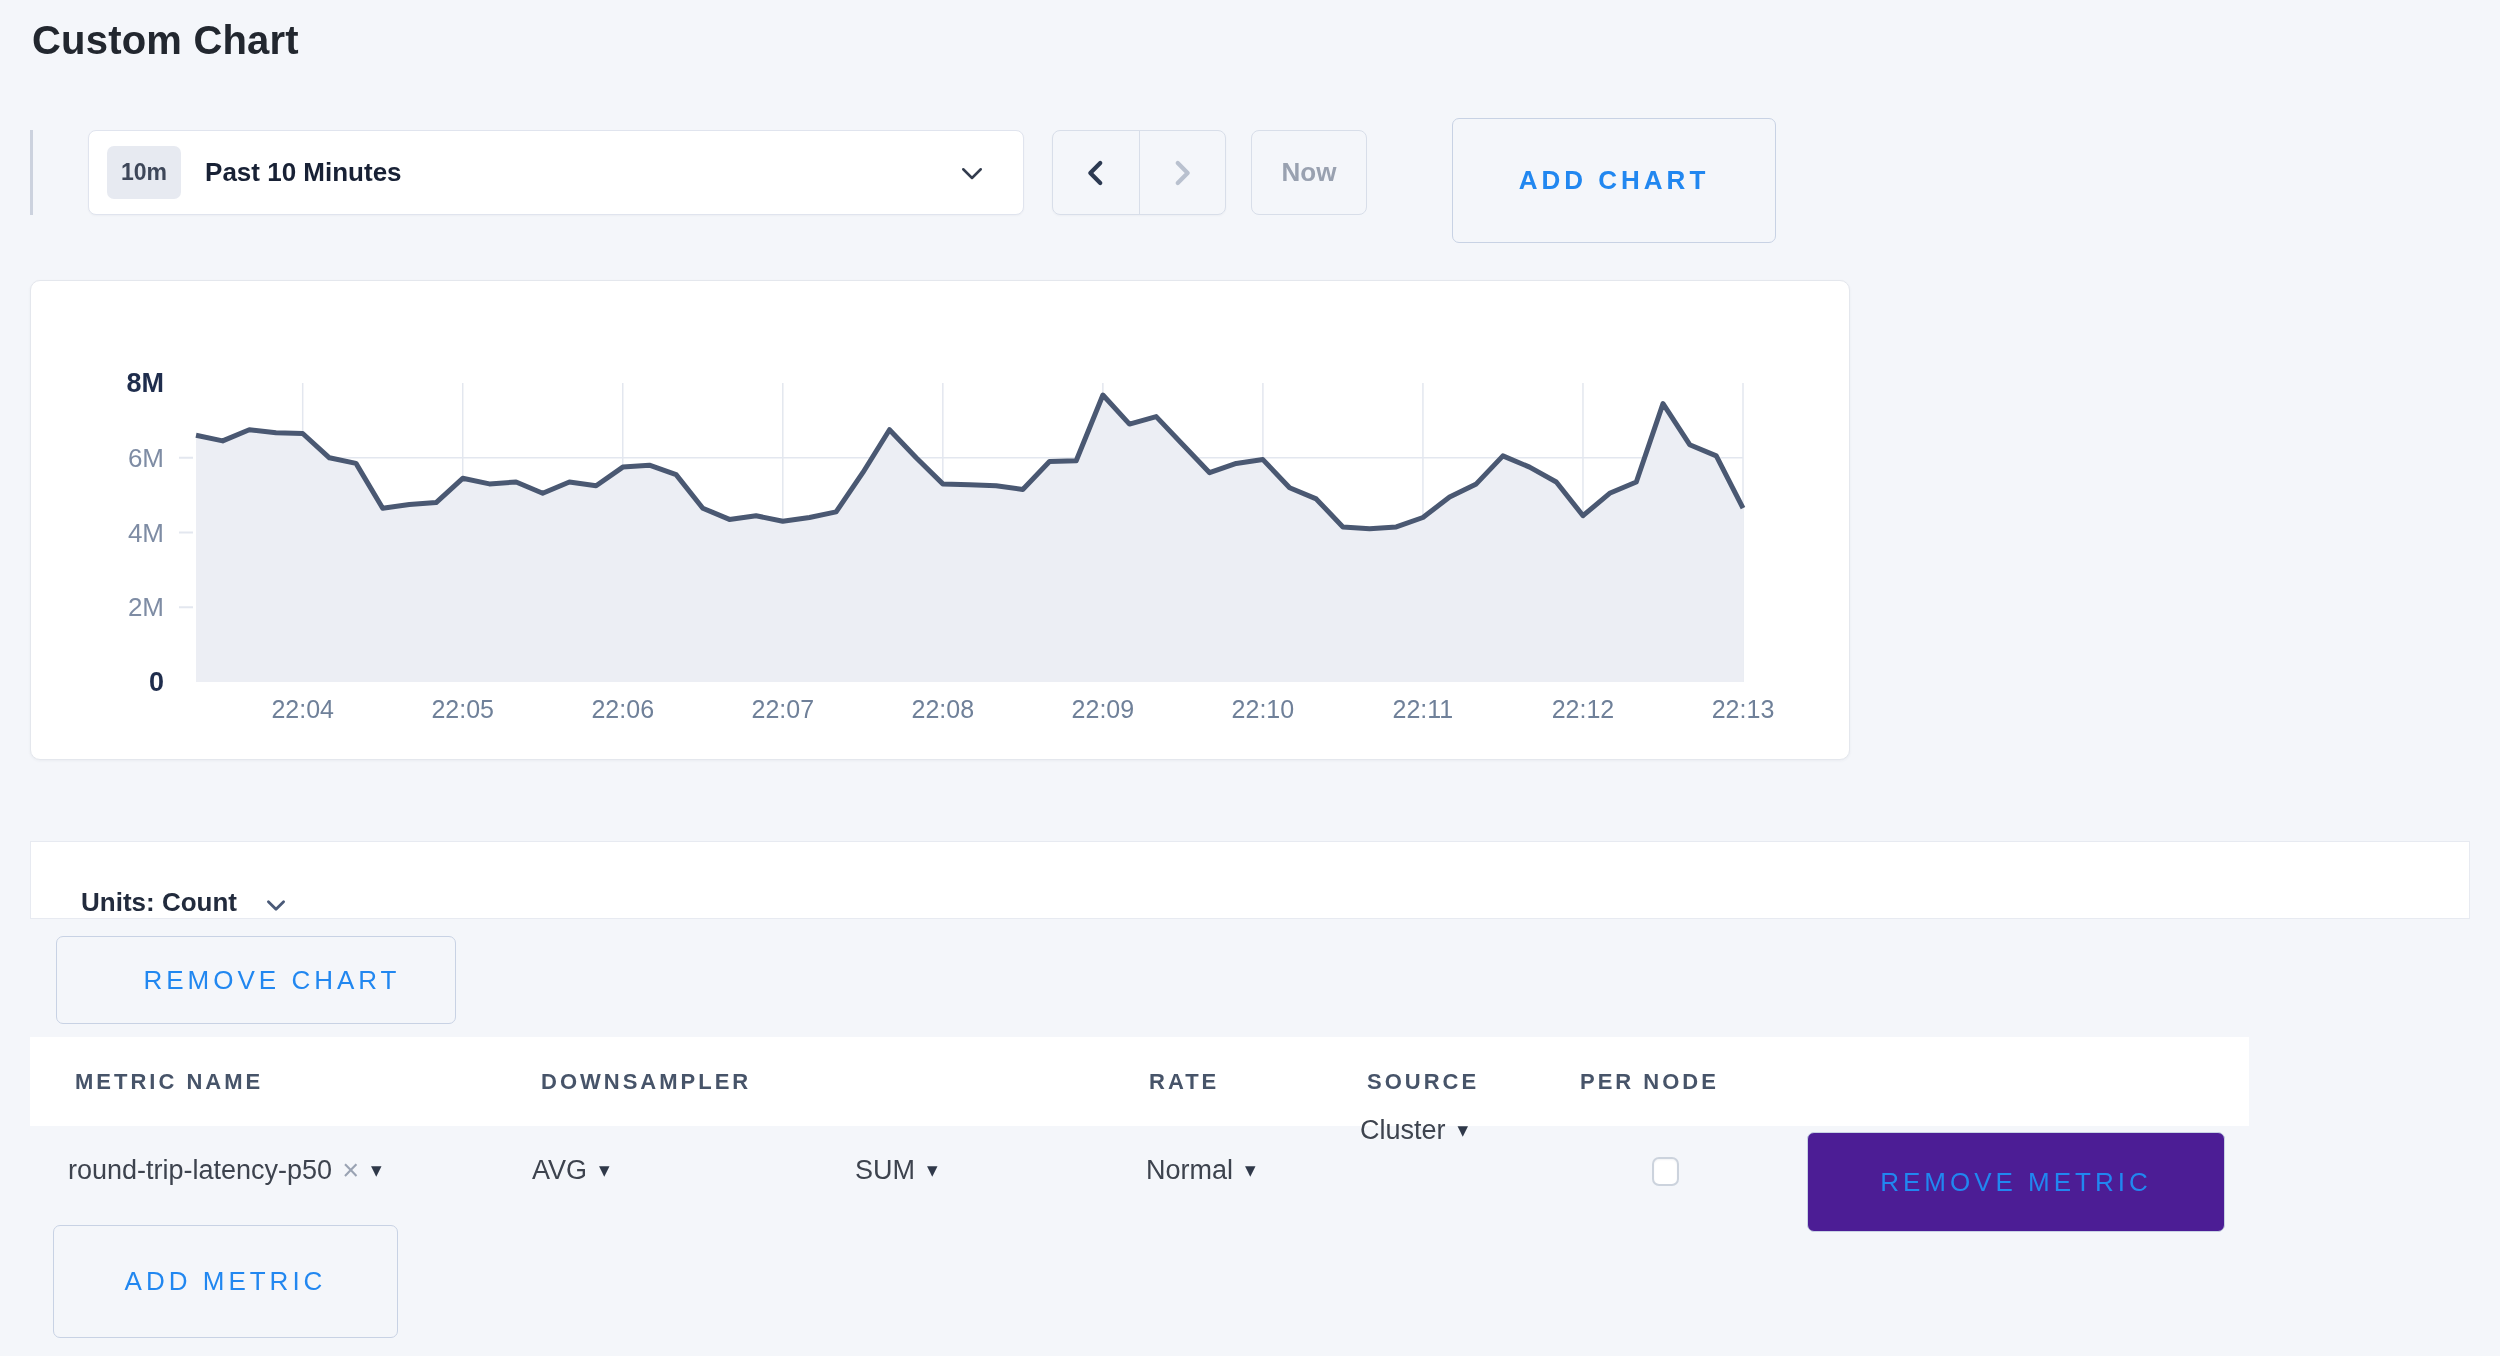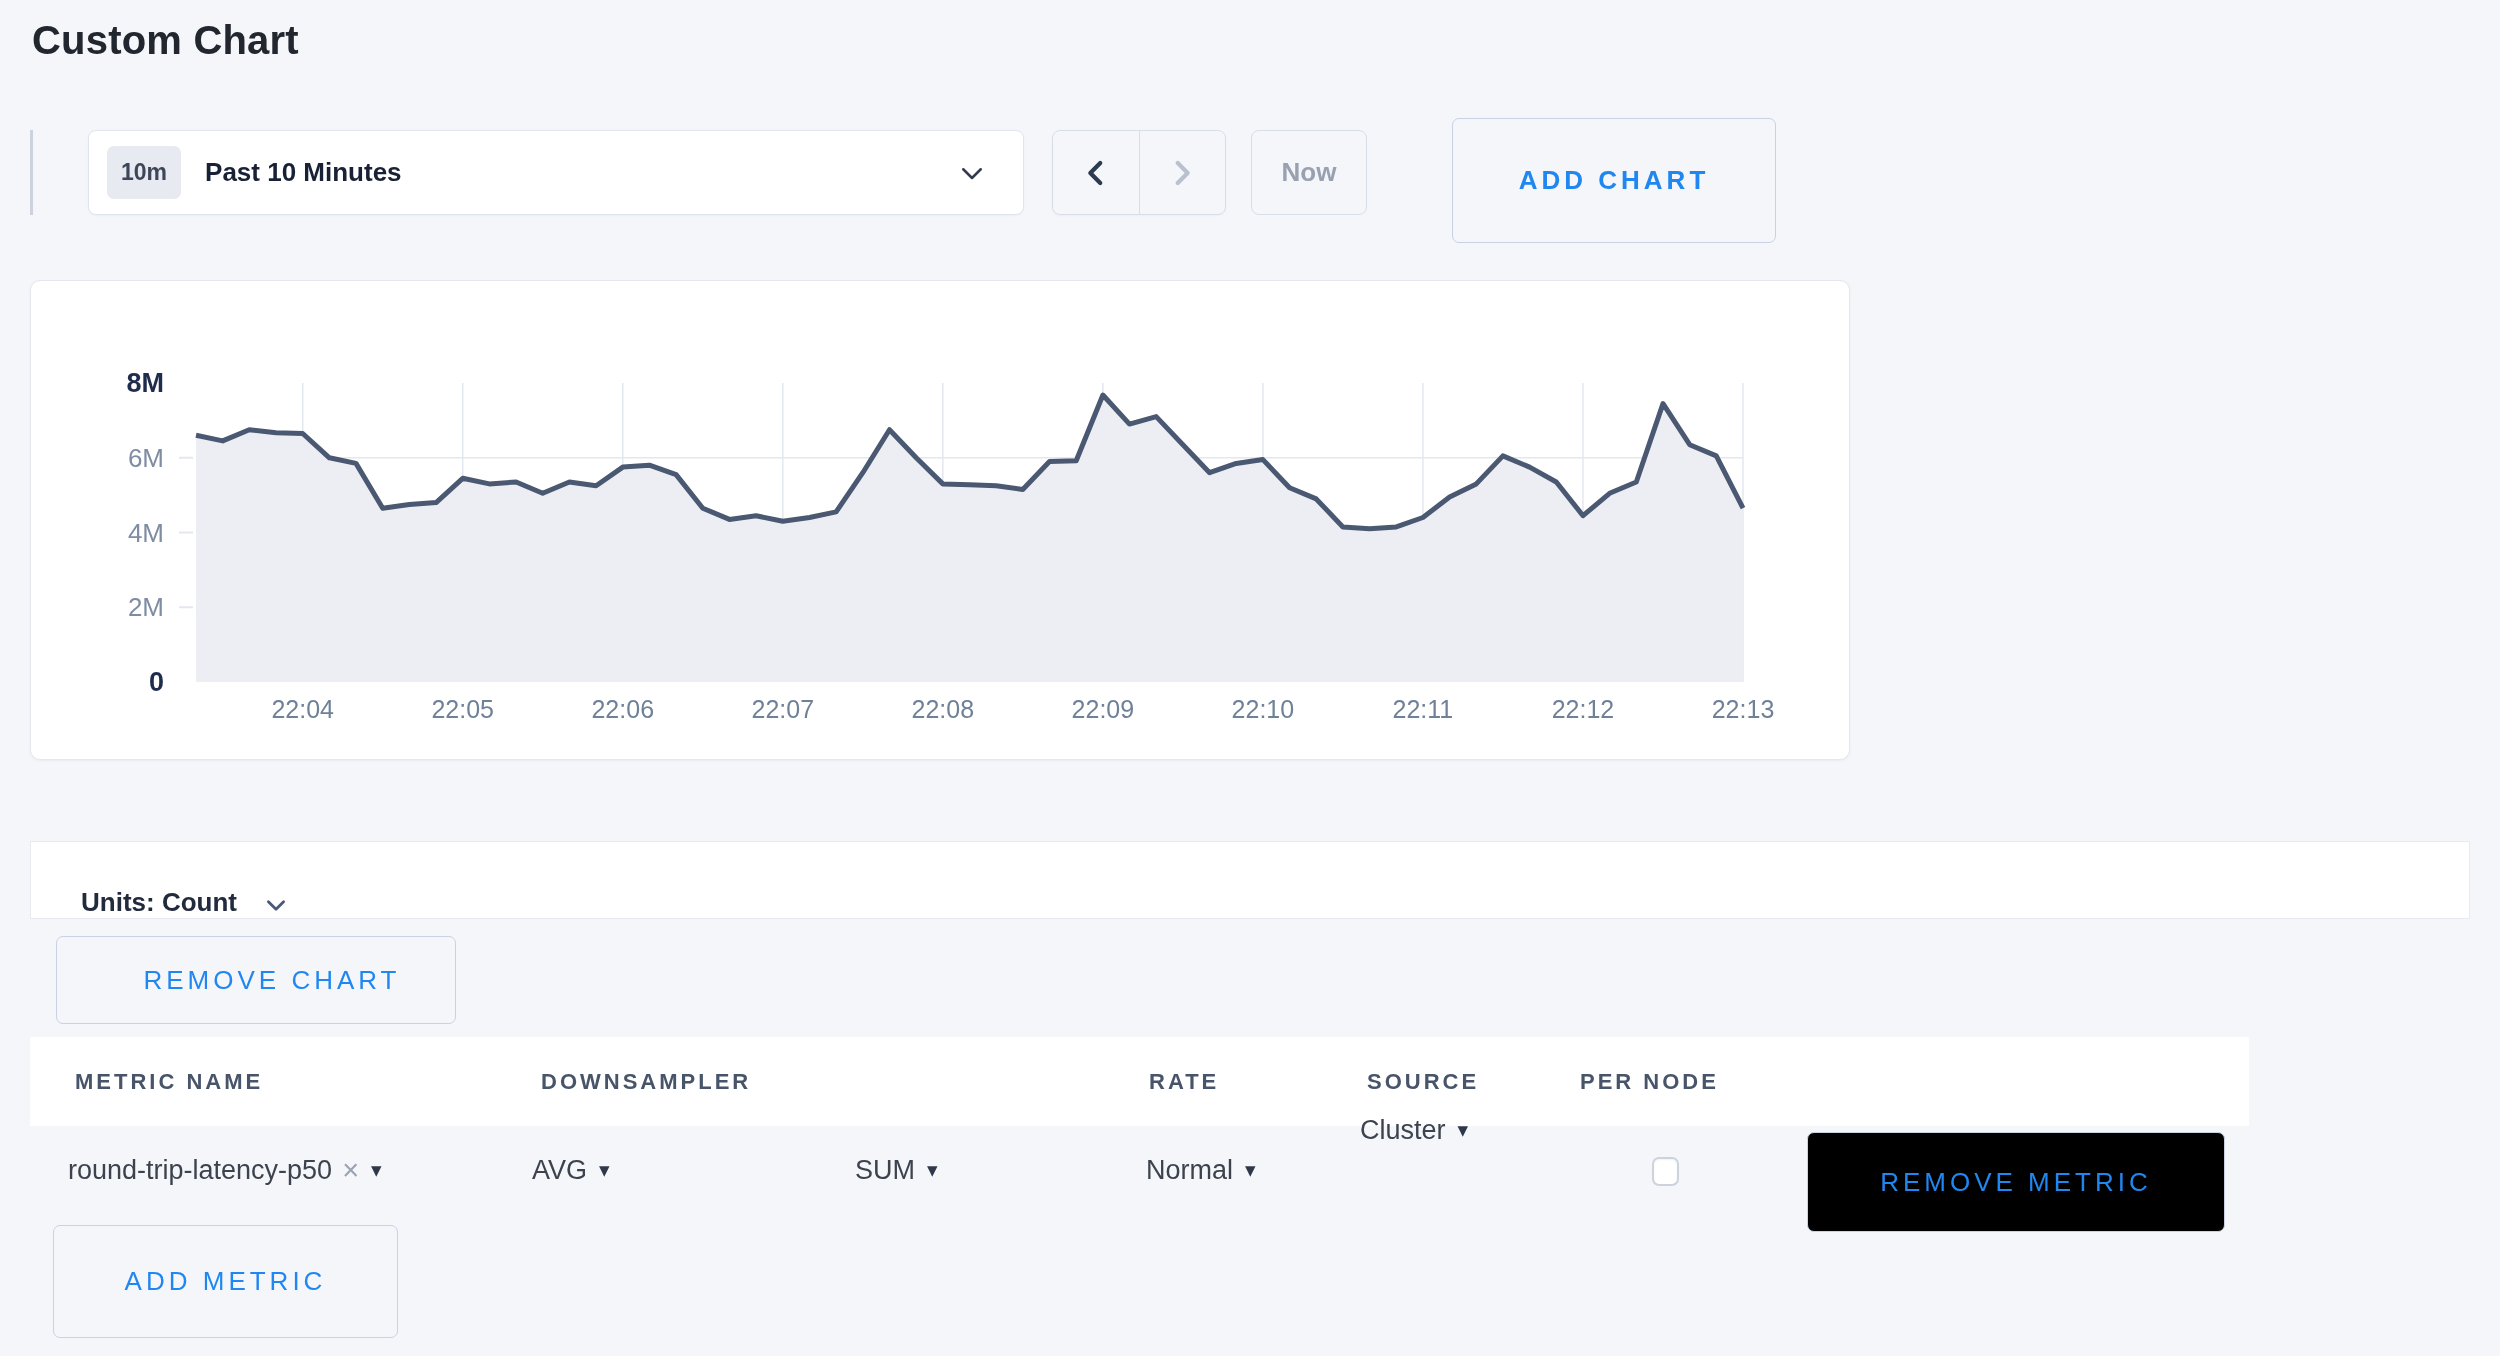--- a/index.html
+++ b/index.html
@@ -55,21 +55,21 @@
   }
 
   .btn-outline-blue {
     border:1px solid #c8d2e4; border-radius:7px;
     display:flex; align-items:center; justify-content:center;
     font-size:26px; font-weight:500; letter-spacing:4px;
     color:#2187f0; cursor:pointer; background:transparent;
   }
   .add-chart-btn   { left:1452px; top:118px; width:324px; height:125px;font-weight:bold; }
   .remove-chart-btn{ left:56px;   top:936px; width:400px; height:88px;padding-left:32px;  }
-  .remove-metric-btn{ left:1807px; top:1132px; width:418px; height:100px; background:#000000;text-align:right; }
+  .remove-metric-btn{ left:1807px; top:1132px; width:418px; height:100px; background:#4c1d95;text-align:right; }
   .add-metric-btn  { left:53px;  top:1225px; width:345px; height:113px; }
 
   
   .chart-card {
     left:30px; top:280px; width:1820px; height:480px;
     background:#ffffff; border:1px solid #e4e7ed; border-radius:10px;
     box-shadow:0 1px 3px rgba(40,50,80,0.05);
   }
   .chart-card svg { display:block; }
   svg text { font-family:"Liberation Sans","DejaVu Sans",sans-serif; }

